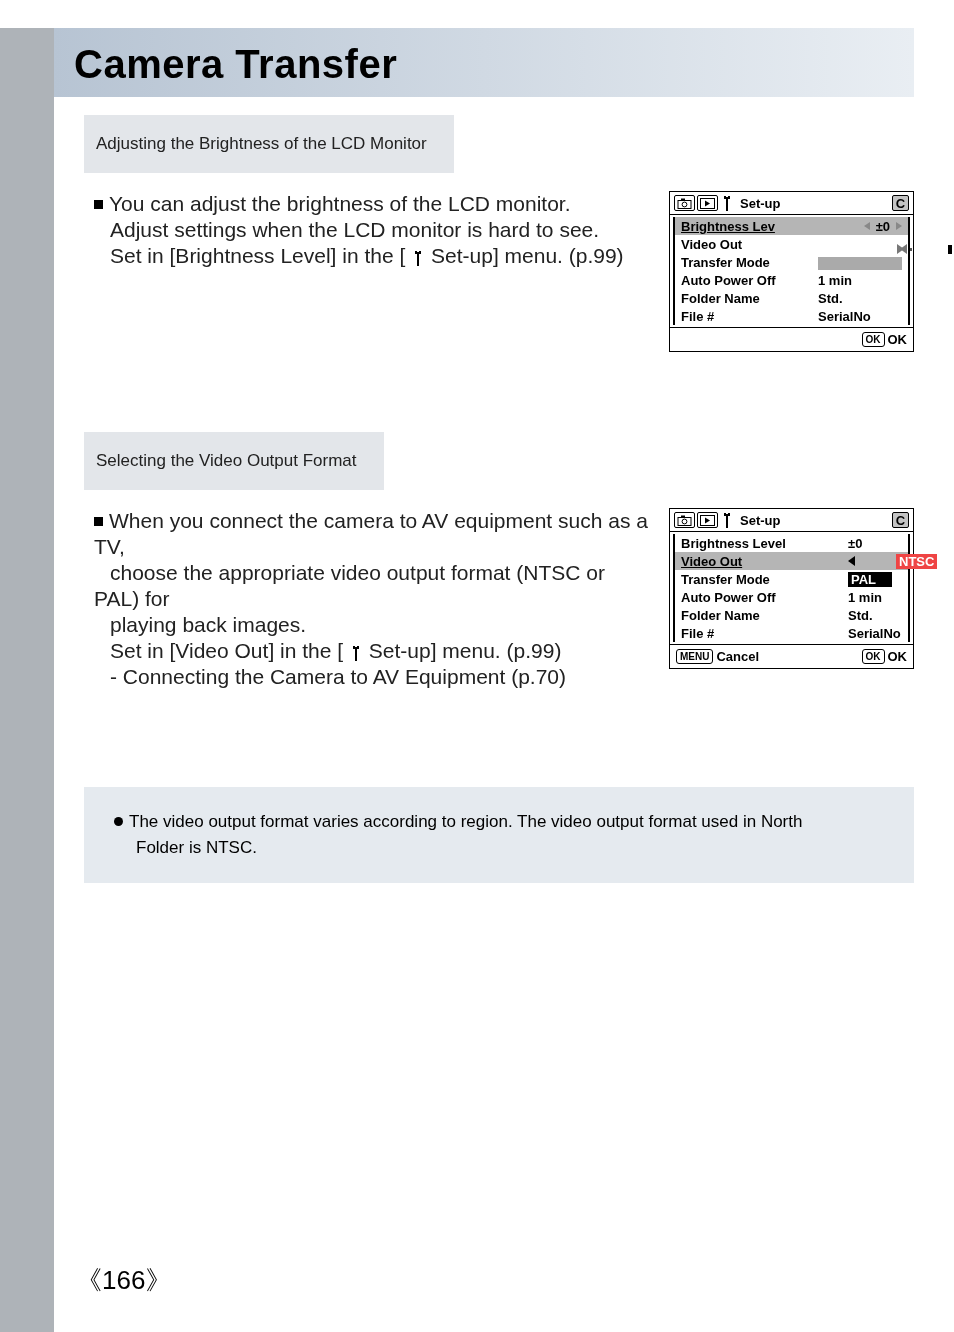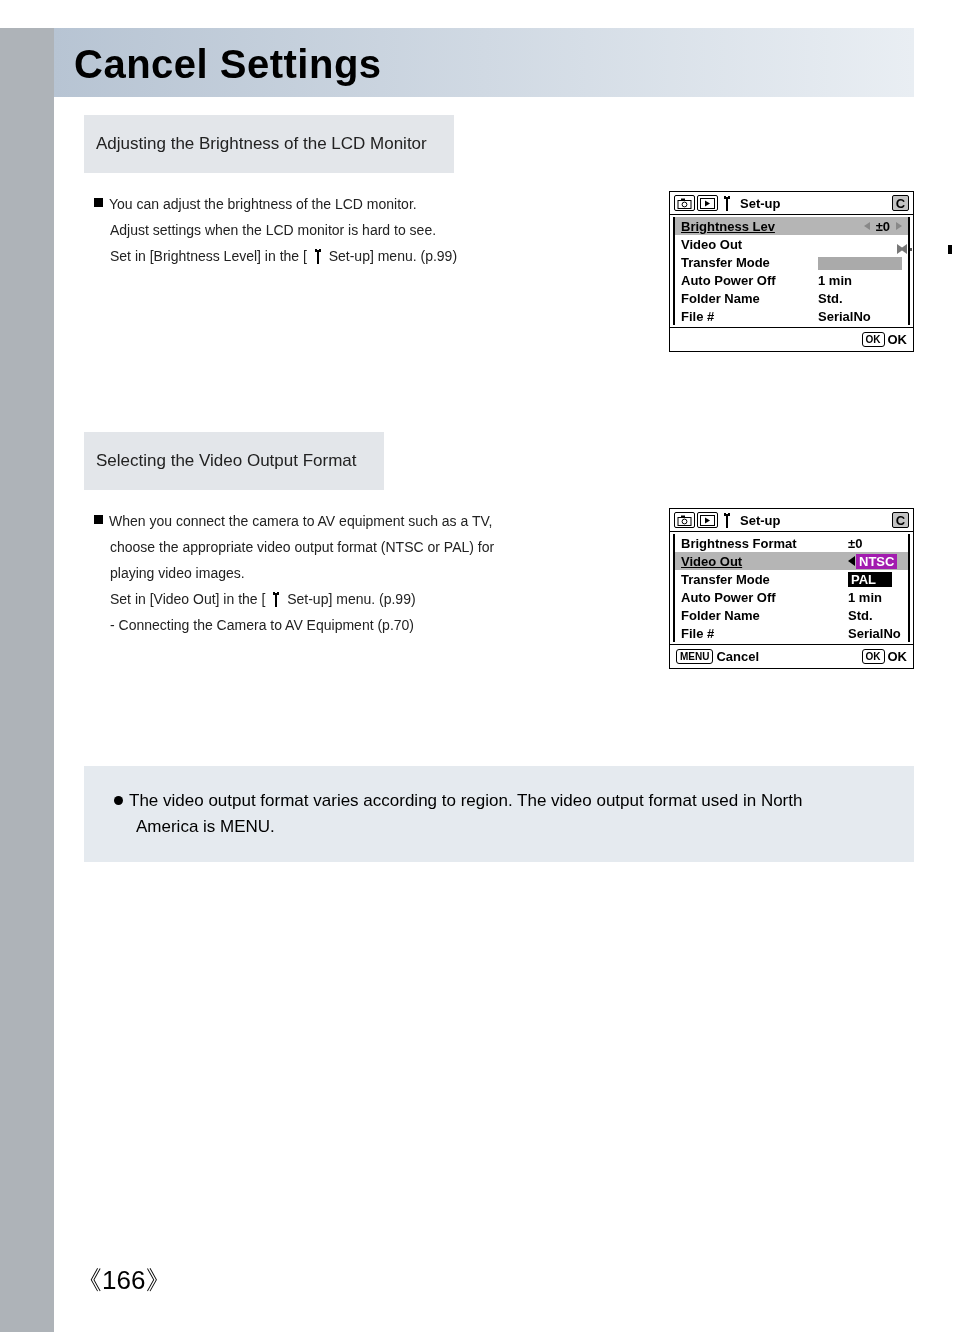--- a/index.html
+++ b/index.html
@@ -31,21 +31,21 @@
       padding: 18px 40px 0 30px;
     }
     .subhead {
       background: #e3e6ea;
       padding: 19px 12px;
       font-size: 17px;
       color: #222;
       margin-bottom: 18px;
       width: 370px;
     }
-    .raw-text { font-size: 14px; line-height: 26px; color: #222; }
+    .raw-text { font-size: 21px; line-height: 26px; color: #222; }
     .bullet-sq { display:inline-block; width:9px; height:9px; background:#000; vertical-align:2px; margin-right:6px; }
     .bullet-circle { display:inline-block; width:9px; height:9px; background:#000; border-radius:50%; vertical-align:1px; margin-right:6px; }
     .section { display: flex; justify-content: space-between; align-items: flex-start; gap: 20px; margin-bottom: 80px; }
     .section .left { flex: 1; padding-left: 10px; }
     .section .right { flex-shrink: 0; }
     .tool-icon { display:inline-block; width:14px; height:16px; vertical-align:-3px; }
     .tool-icon svg { display:block; }
 
     
     .lcd {
@@ -138,21 +138,21 @@
       font-size: 26px;
     }
     .page-num .ang { font-family: Arial; }
   </style>
 </head>
 <body>
 
 <div class="page">
 
   <div class="title-band">
-    <h1>Cancel Settings</h1>
+    <h1>Camera Transfer</h1>
   </div>
 
   <div class="content-area">
 
     <div class="subhead">Adjusting the Brightness of the LCD Monitor</div>
     <div class="section">
       <div class="left raw-text">
         <span class="bullet-sq"></span><span>You can adjust the brightness of the LCD monitor.</span><br>
         <span style="display:inline-block;width:16px"></span><span>Adjust settings when the LCD monitor is hard to see.</span><br>
         <span style="display:inline-block;width:16px"></span><span>Set in [Brightness Level] in the [ </span><span class="tool-icon"><svg viewBox="0 0 14 16">
@@ -217,21 +217,21 @@
           </div>
         </div>
       </div>
     </div>
 
     <div class="subhead" style="width:300px">Selecting the Video Output Format</div>
     <div class="section" style="margin-bottom:100px;">
       <div class="left raw-text">
         <span class="bullet-sq"></span><span>When you connect the camera to AV equipment such as a TV,</span><br>
         <span style="display:inline-block;width:16px"></span><span>choose the appropriate video output format (NTSC or PAL) for</span><br>
-        <span style="display:inline-block;width:16px"></span><span>playing video images.</span><br>
+        <span style="display:inline-block;width:16px"></span><span>playing back images.</span><br>
         <span style="display:inline-block;width:16px"></span><span>Set in [Video Out] in the [ </span><span class="tool-icon"><svg viewBox="0 0 14 16">
               <path d="M4 1h2v1h2V1h2v3h-2v1H6V4H4zM6 5h2v11H6z" fill="#000"></path>
             </svg></span><span> Set-up] menu. (p.99)</span><br>
         <span style="display:inline-block;width:16px"></span><span>- Connecting the Camera to AV Equipment (p.70)</span>
       </div>
       <div class="right">
         <div class="lcd">
           <div class="tabrow">
             <div class="tabs">
               <span class="mini-icon">
@@ -251,26 +251,26 @@
                   <svg viewBox="0 0 14 16">
                     <path d="M4 1h2v1h2V1h2v3h-2v1H6V4H4zM6 5h2v11H6z" fill="#000"></path>
                   </svg>
                 </span>
               <span class="setuplabel">Set-up</span>
             </div>
             <span class="mini-icon c" style="background:#c4c4c4;">C</span>
           </div>
           <div class="body">
             <div class="row">
-              <span class="lab">Brightness Format</span>
+              <span class="lab">Brightness Level</span>
               <span class="val" style="width:54px;text-align:left;">±0</span>
             </div>
             <div class="row hi">
               <span class="lab u">Video Out</span>
-              <span class="val" style="width:54px;text-align:left;"><span class="tri-l-bk"></span><span style="background:#a21caf;color:#fff;padding:0 3px;">NTSC</span></span>
+              <span class="val" style="width:54px;text-align:left;"><span class="tri-l-bk"></span><span style="background:#ef4444;color:#fff;padding:0 3px;margin-left:40px;">NTSC</span></span>
             </div>
             <div class="row">
               <span class="lab">Transfer Mode</span>
               <span class="val" style="width:54px;text-align:left;"><span style="background:#000;color:#fff;padding:0 3px;display:inline-block;width:44px;">PAL</span></span>
             </div>
             <div class="row">
               <span class="lab">Auto Power Off</span>
               <span class="val" style="width:54px;text-align:left;">1 min</span>
             </div>
             <div class="row">
@@ -294,21 +294,21 @@
           </div>
         </div>
       </div>
     </div>
 
   </div>
 
   <div class="info-wrap">
     <div class="info-body">
       <span class="bullet-circle"></span><span>The video output format varies according to region. The video output format used in North</span><br>
-      <span class="line2">America is MENU.</span>
+      <span class="line2">Folder is NTSC.</span>
     </div>
   </div>
 
   <div class="page-num">
     <span class="ang">《</span><span>166</span><span class="ang">》</span>
   </div>
 
 </div>
 
 </body></html>

